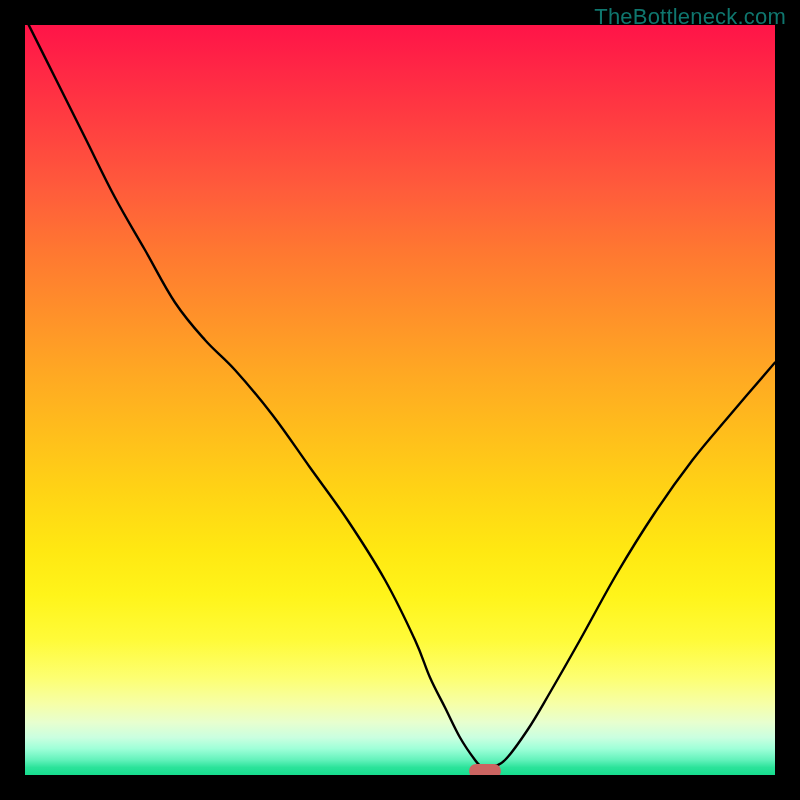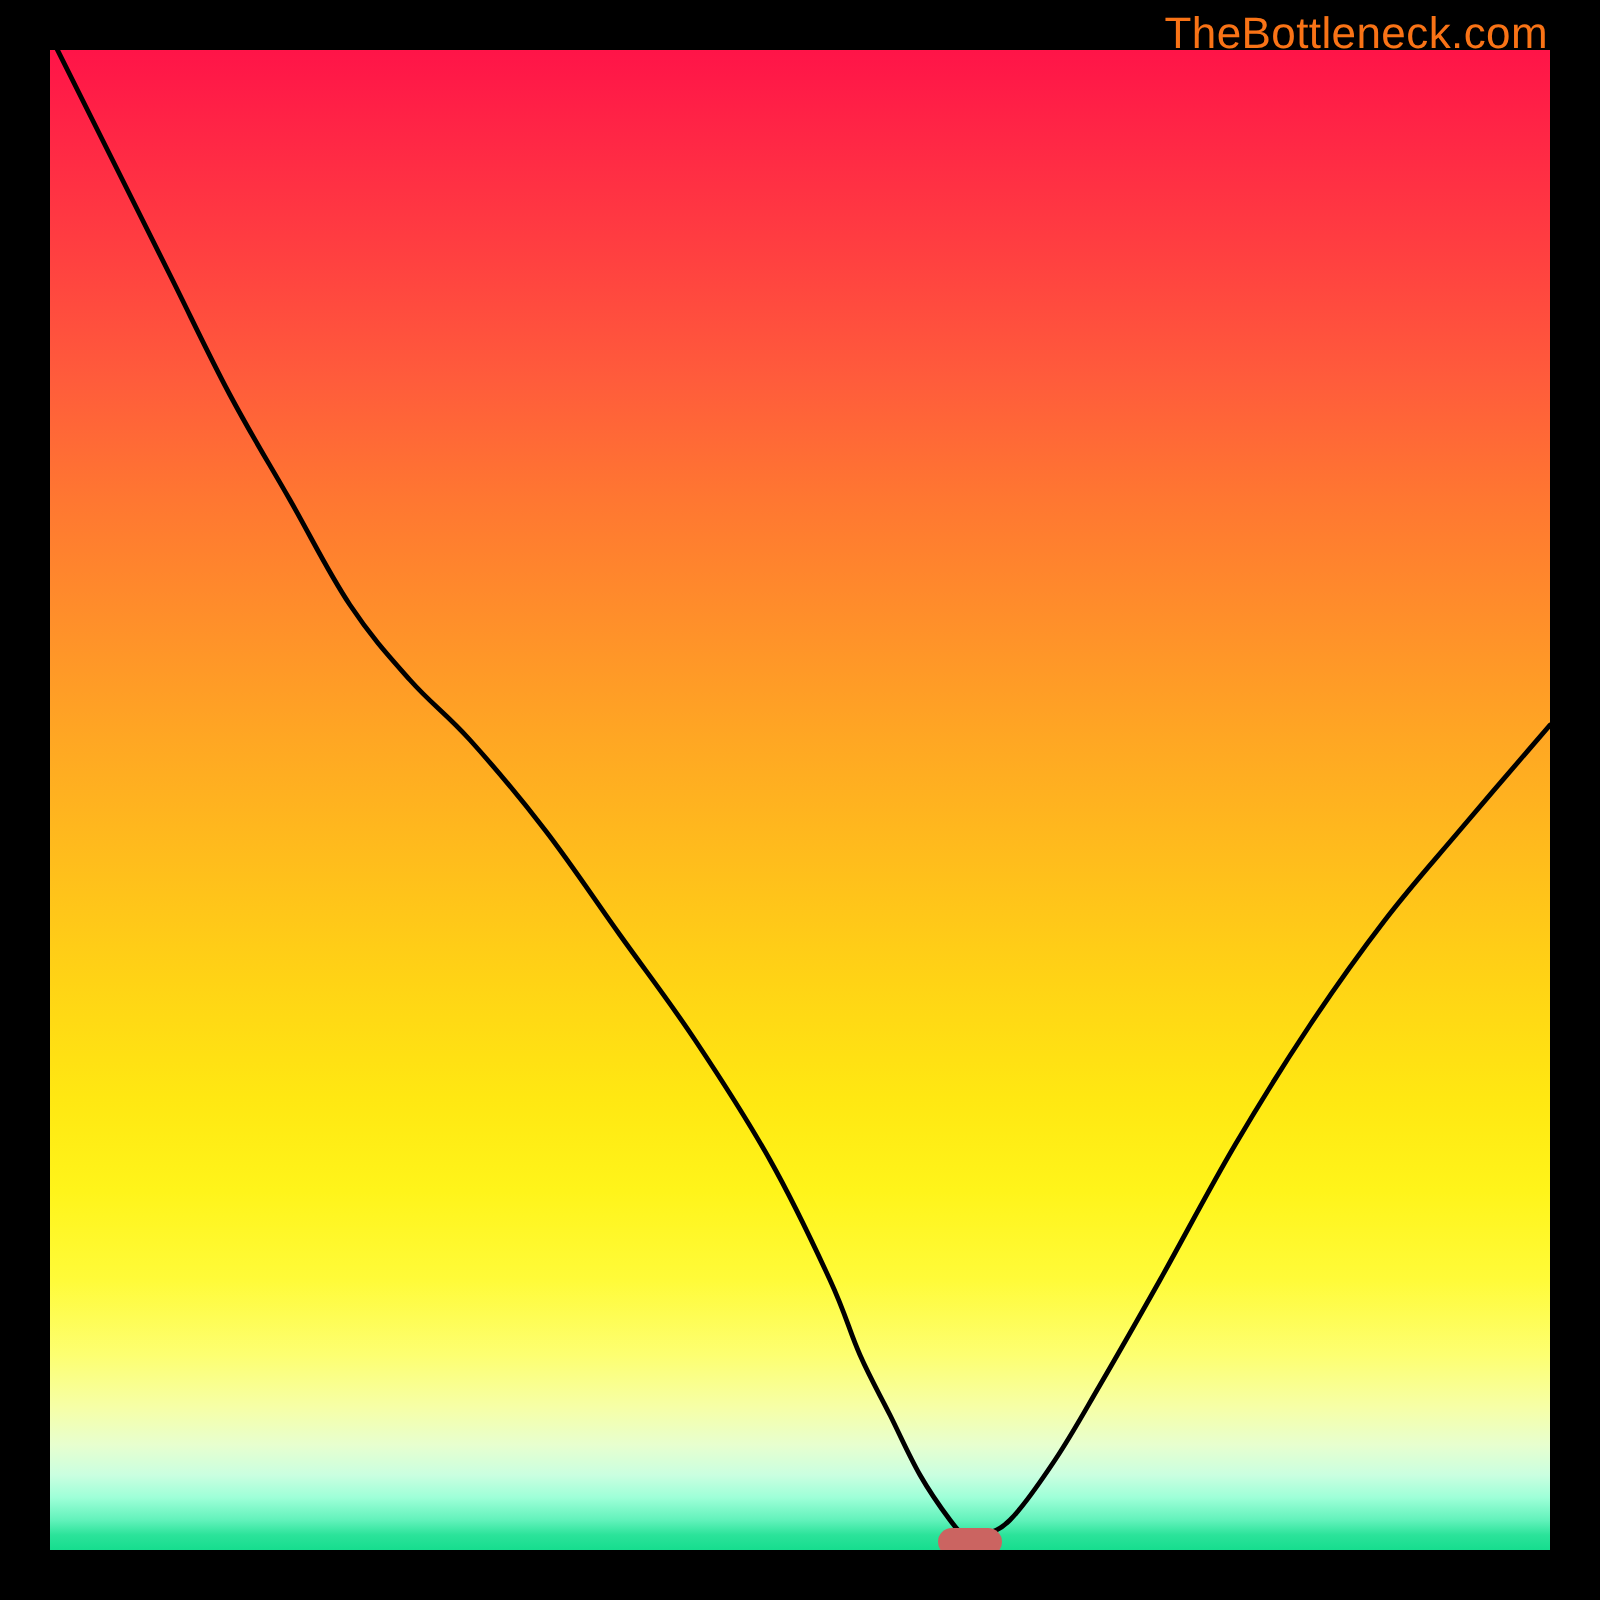--- a/index.html
+++ b/index.html
@@ -48,22 +48,22 @@
       #caffe0 95%,
       #9effd8 96.5%,
       #62f2bb 98%,
       #2be39a 99%,
       #16dd8e 100%
     );
   }
   .watermark {
     position: absolute;
     top: 4px;
-    right: 26px;
-    color: #f97316;
+    right: 14px;
+    color: #0f766e;
     font-size: 22px;
     letter-spacing: 0.2px;
     user-select: none;
     pointer-events: none;
   }
   svg.curve {
     position: absolute;
     left: 0; top: 0;
     width: 750px; height: 750px;
   }

